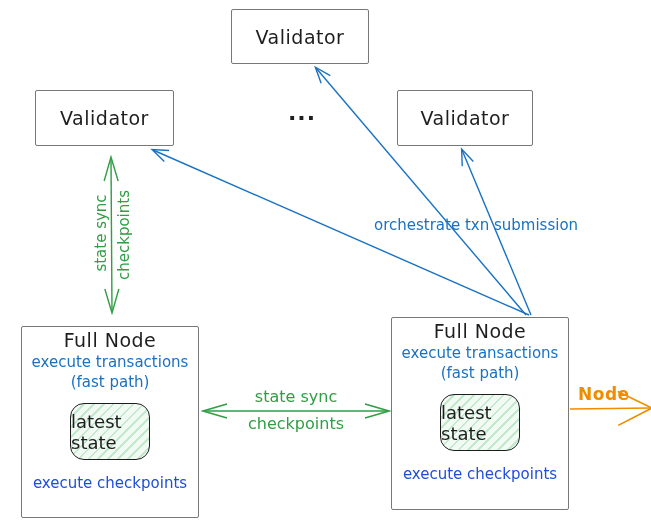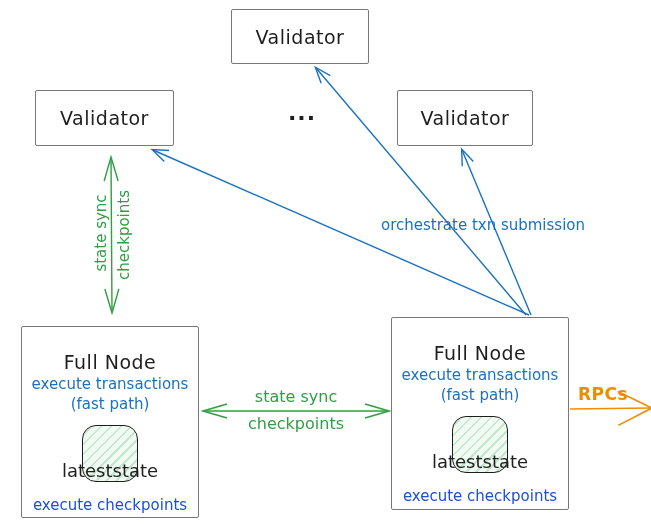--- a/index.html
+++ b/index.html
@@ -40,46 +40,46 @@
   }
   .v-top   { left: 219px; top: 9px;  width: 138px; height: 55px; }
   .v-left  { left: 23px;  top: 90px; width: 139px; height: 56px; }
   .v-right { left: 385px; top: 90px; width: 136px; height: 56px; }
 
   .fullnode {
     display: flex;
     flex-direction: column;
     align-items: center;
     text-align: center;
-    padding-top: 23px;
+    padding-top: 1px;
   }
   .fn-left  { left: 9px;   top: 326px; width: 178px; height: 192px; }
   .fn-right { left: 379px; top: 317px; width: 178px; height: 193px; }
   .fn-title {
     font-size: 19px;
     letter-spacing: 0.5px;
     color: #1e1e1e;
     line-height: 24px;
   }
   .fn-blue {
     color: #1971c2;
     font-size: 15px;
     line-height: 20px;
     white-space: nowrap;
   }
   .state-box {
     margin-top: 11px;
-    width: 56px;
+    width: 80px;
     height: 57px;
     border: 1.6px solid #1e1e1e;
     border-radius: 14px;
     box-sizing: border-box;
     display: flex;
-    flex-direction: row;
-    align-items: flex-end;
+    flex-direction: column;
+    align-items: flex-start;
     justify-content: center;
     font-size: 18px;
     line-height: 21px;
     color: #1e1e1e;
     background:
       repeating-linear-gradient(-45deg,
         #c3e9cd 0px, #c3e9cd 1.8px,
         #f1faf3 1.8px, #f1faf3 7px);
   }
   .fn-green {
@@ -88,21 +88,20 @@
     font-size: 15px;
     line-height: 20px;
     white-space: nowrap;
   }
   .lbl {
     position: absolute;
     white-space: nowrap;
   }
   .lbl-orchestrate {
     left: 362px; top: 216px; width: 218px;
-    text-align: center;
     color: #1971c2;
     font-size: 15px;
   }
   .lbl-rpcs {
     left: 566px; top: 384px;
     color: #f08c00;
     font-size: 17px;
     font-weight: bold;
     letter-spacing: 0.5px;
   }
@@ -200,19 +199,19 @@
     <div class="fn-blue">execute transactions</div>
     <div class="fn-blue">(fast path)</div>
     <div class="state-box">
       <span>latest</span>
       <span>state</span>
     </div>
     <div class="fn-green">execute checkpoints</div>
   </div>
 
   <div class="lbl lbl-orchestrate">orchestrate txn submission</div>
-  <div class="lbl lbl-rpcs">RPCs</div>
+  <div class="lbl lbl-rpcs">Node</div>
   <div class="lbl lbl-midsync1">state sync</div>
   <div class="lbl lbl-midsync2">checkpoints</div>
   <div class="lbl lbl-vert lbl-vert1">state sync</div>
   <div class="lbl lbl-vert lbl-vert2">checkpoints</div>
 
 </div>
 
 </body></html>

